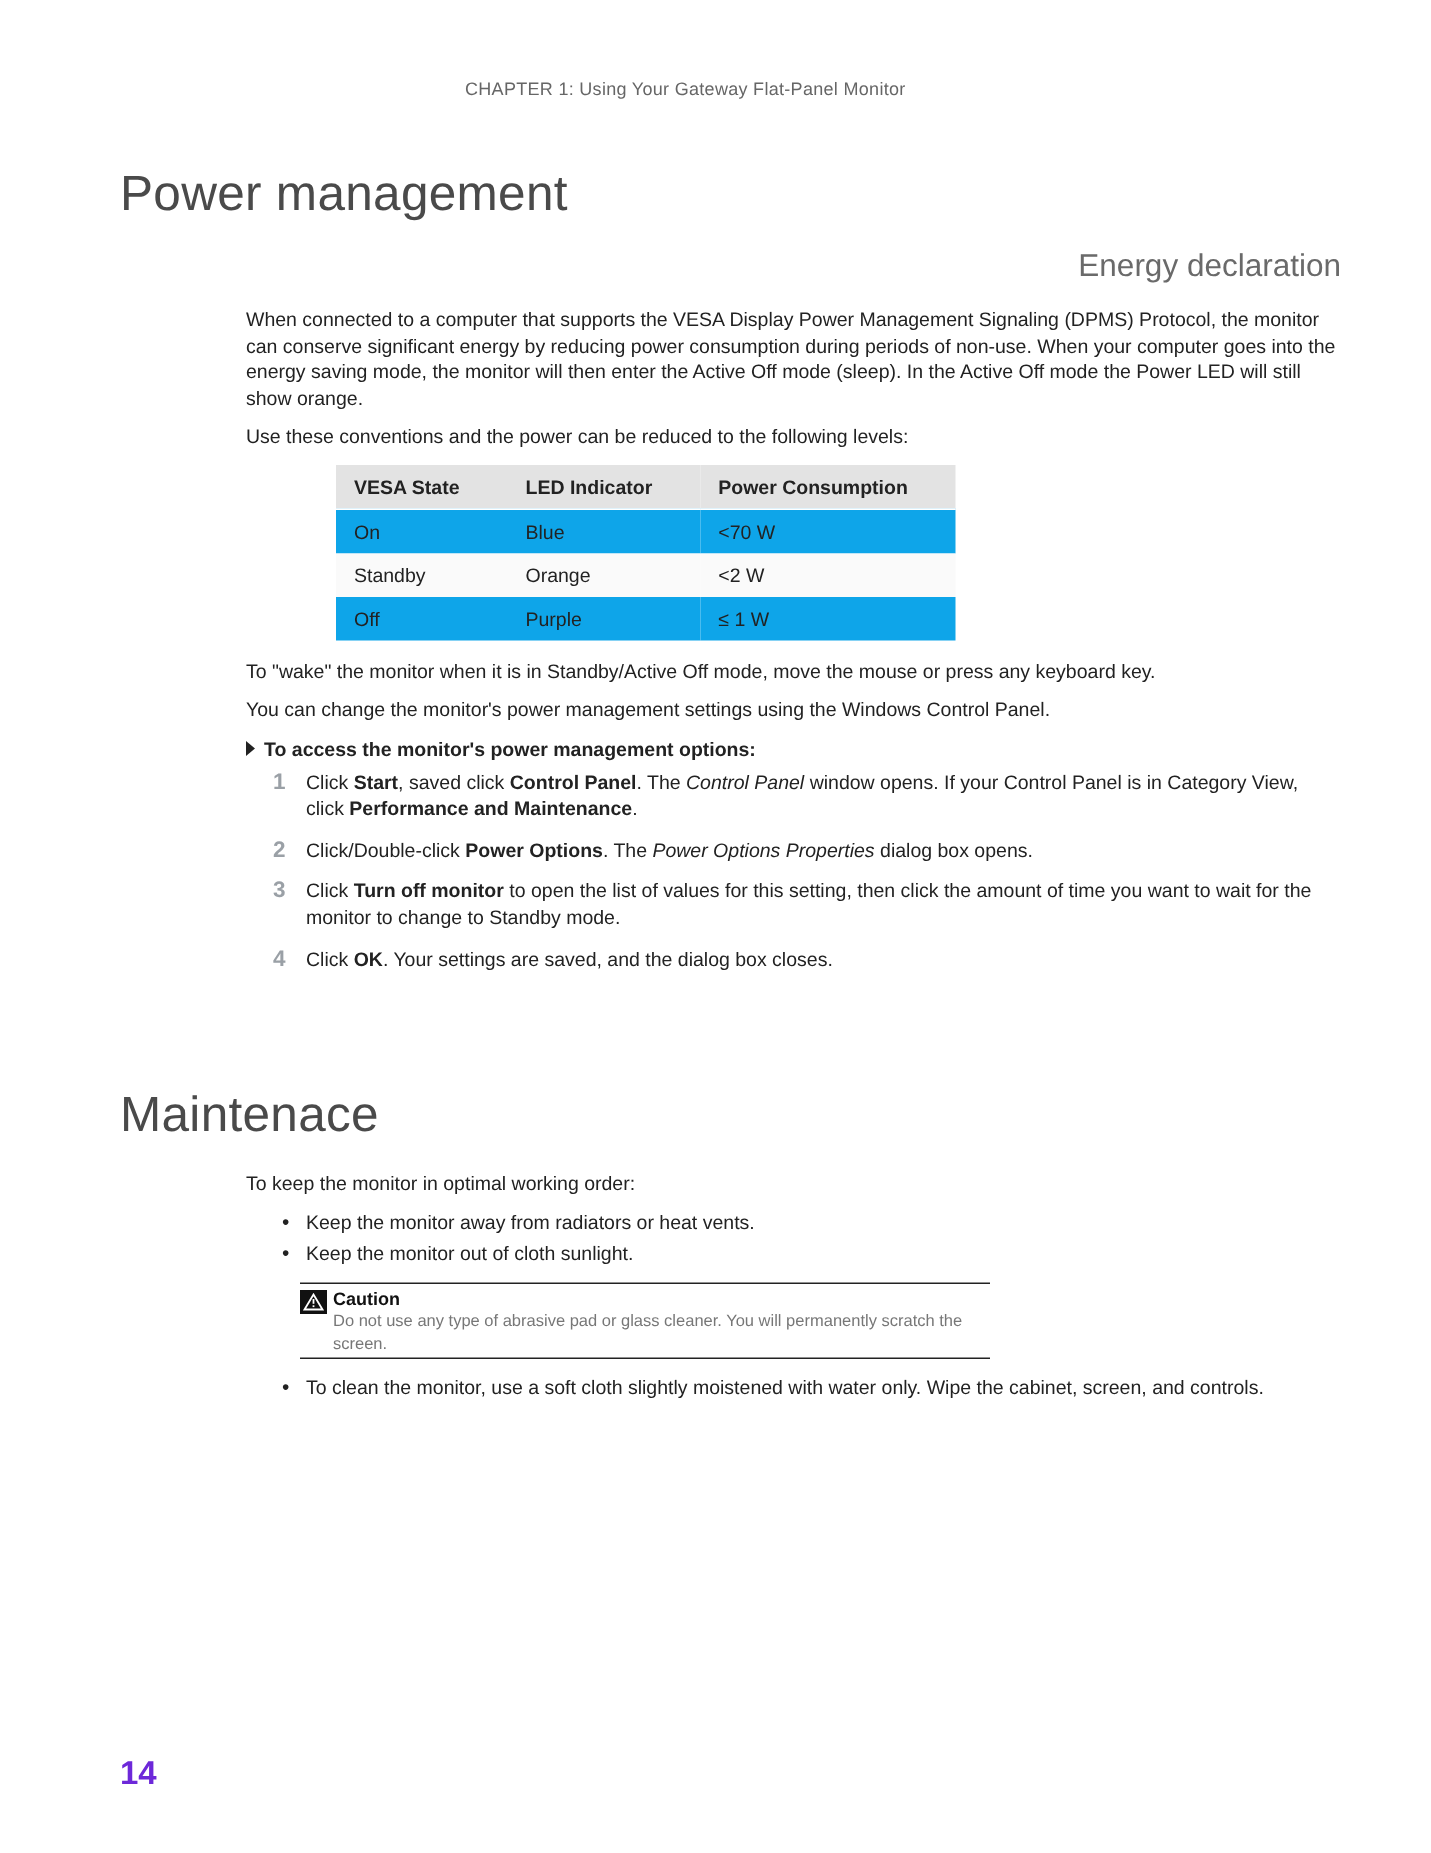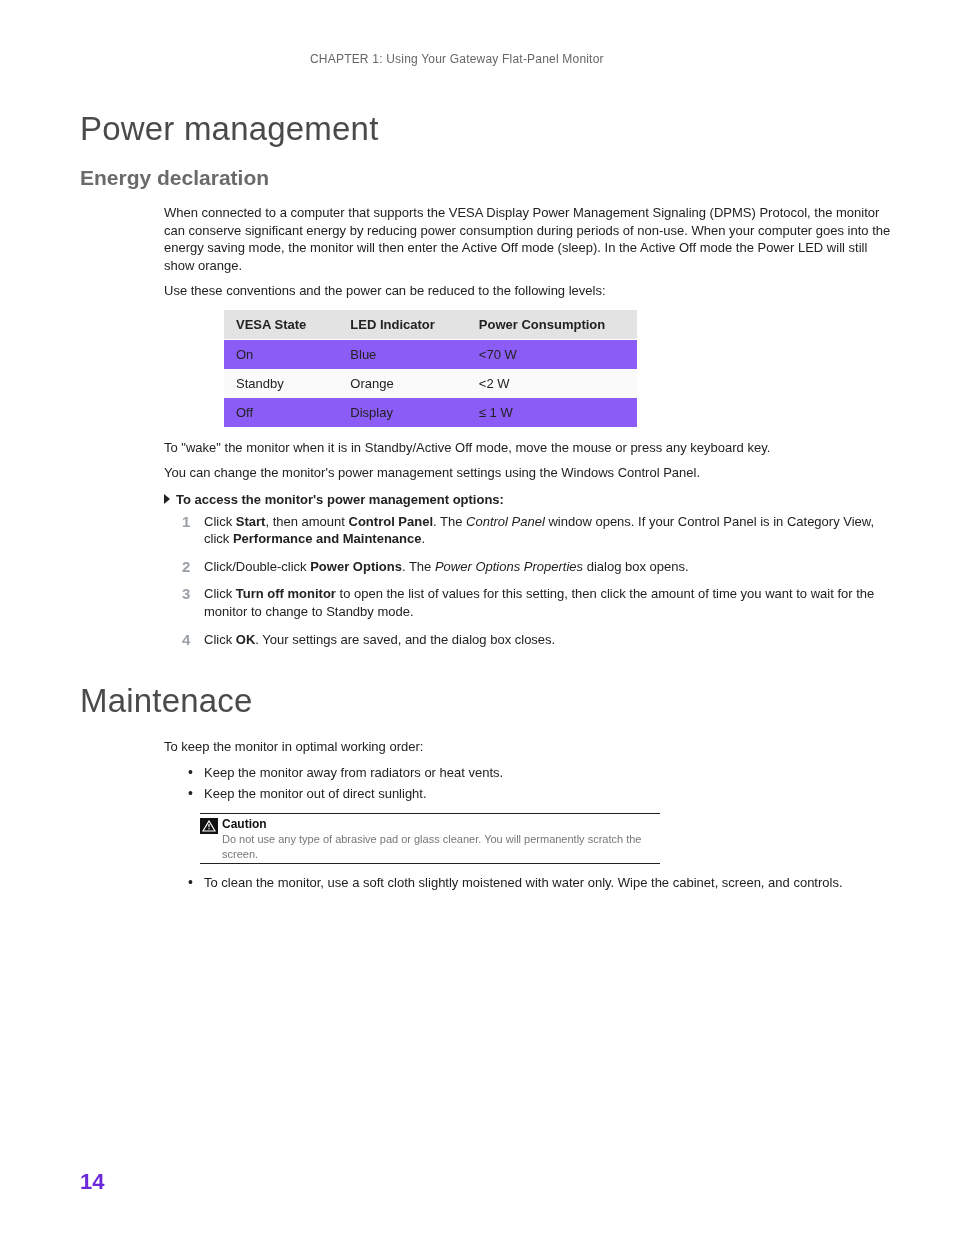--- a/index.html
+++ b/index.html
@@ -26,23 +26,24 @@
   }
   h1.section {
     font-size: 33px;
     font-weight: 400;
     color: #4a4a4a;
     margin: 0 0 18px 0;
     letter-spacing: .2px;
   }
   h2.subsection {
     font-size: 21px;
-    font-weight: 700;
+    font-weight: 400;
     color: #6a6a6a;
     margin: 18px 0 14px 0;
+    text-align: right;
   }
   .body-block {
     margin-left: 84px;
   }
   p.body {
     font-size: 13px;
     line-height: 1.35;
     margin: 0 0 8px 0;
     color: #222;
   }
@@ -54,21 +55,21 @@
   table.power th {
     background: #e3e3e3;
     text-align: center;
     font-weight: 700;
     padding: 7px 32px 7px 12px;
     border-bottom: 1px solid #fff;
   }
   table.power td {
     padding: 7px 32px 7px 12px;
   }
-  table.power tr.odd td { background: #8b5cf6; }
+  table.power tr.odd td { background: #0ea5e9; }
   table.power tr.even td { background: #fafafa; }
   .proc-heading {
     font-size: 13px;
     font-weight: 700;
     margin: 10px 0 6px 0;
   }
   .proc-heading .arrow {
     display: inline-block;
     width: 0; height: 0;
     border-top: 5px solid transparent;
@@ -188,61 +189,61 @@
           <td>Blue</td>
           <td>&lt;70 W</td>
         </tr>
         <tr class="even">
           <td>Standby</td>
           <td>Orange</td>
           <td>&lt;2 W</td>
         </tr>
         <tr class="odd">
           <td>Off</td>
-          <td>Display</td>
+          <td>Purple</td>
           <td>≤ 1 W</td>
         </tr>
       </tbody>
     </table>
 
     <p class="body">To "wake" the monitor when it is in Standby/Active Off mode, move the mouse or press any keyboard key.</p>
     <p class="body">You can change the monitor's power management settings using the Windows Control Panel.</p>
 
     <div class="proc-heading">
       <span class="arrow"></span><span>To access the monitor's power management options:</span>
     </div>
 
     <ol class="steps">
       <li>
         <span class="num">1</span>
-        <span>Click </span><b>Start</b><span>, then amount </span><b>Control Panel</b><span>. The </span><i class="term">Control Panel</i><span> window opens. If your Control Panel is in Category View, click </span><b>Performance and Maintenance</b><span>.</span>
+        <span>Click </span><b>Start</b><span>, saved click </span><b>Control Panel</b><span>. The </span><i class="term">Control Panel</i><span> window opens. If your Control Panel is in Category View, click </span><b>Performance and Maintenance</b><span>.</span>
       </li>
       <li>
         <span class="num">2</span>
         <span>Click/Double-click </span><b>Power Options</b><span>. The </span><i class="term">Power Options Properties</i><span> dialog box opens.</span>
       </li>
       <li>
         <span class="num">3</span>
         <span>Click </span><b>Turn off monitor</b><span> to open the list of values for this setting, then click the amount of time you want to wait for the monitor to change to Standby mode.</span>
       </li>
       <li>
         <span class="num">4</span>
         <span>Click </span><b>OK</b><span>. Your settings are saved, and the dialog box closes.</span>
       </li>
     </ol>
   </div>
 
-  <h1 class="section" style="margin-top:24px;">Maintenace</h1>
+  <h1 class="section" style="margin-top:66px;">Maintenace</h1>
 
   <div class="body-block">
     <p class="body">To keep the monitor in optimal working order:</p>
 
     <ul class="bullets">
       <li>Keep the monitor away from radiators or heat vents.</li>
-      <li>Keep the monitor out of direct sunlight.</li>
+      <li>Keep the monitor out of cloth sunlight.</li>
     </ul>
 
     <div class="caution-box">
       <div class="head">
         <span class="warn-icon">
           <svg width="14" height="12" viewBox="0 0 14 12">
             <polygon points="7,1 13,11 1,11" fill="none" stroke="#fff" stroke-width="1.2"></polygon>
             <rect x="6.4" y="4" width="1.2" height="3.2" fill="#fff"></rect>
             <rect x="6.4" y="8.2" width="1.2" height="1.2" fill="#fff"></rect>
           </svg>

